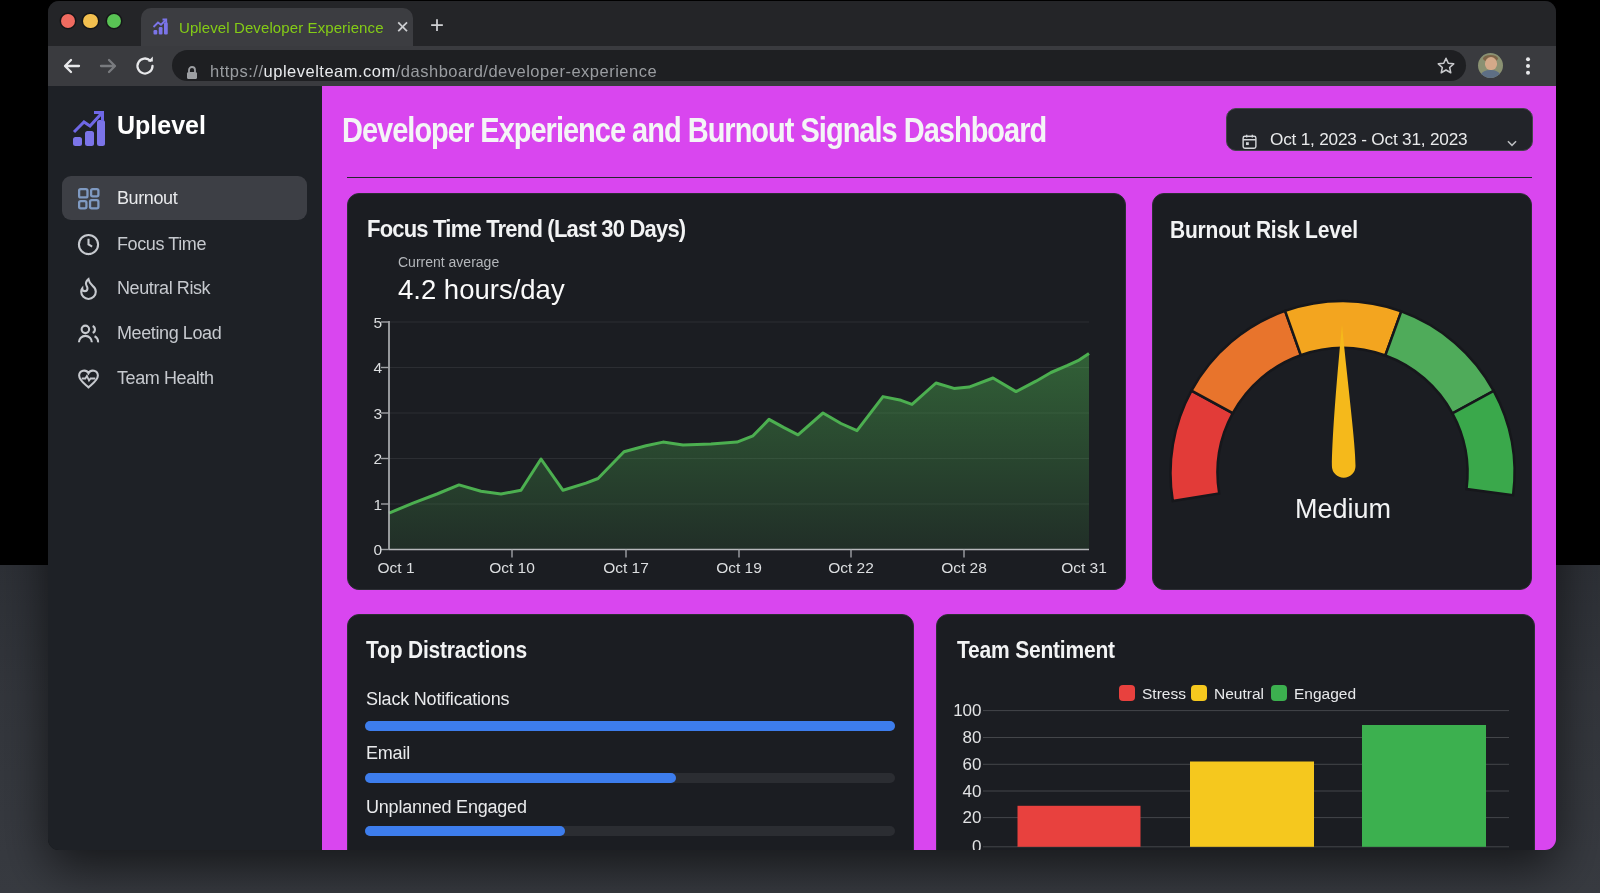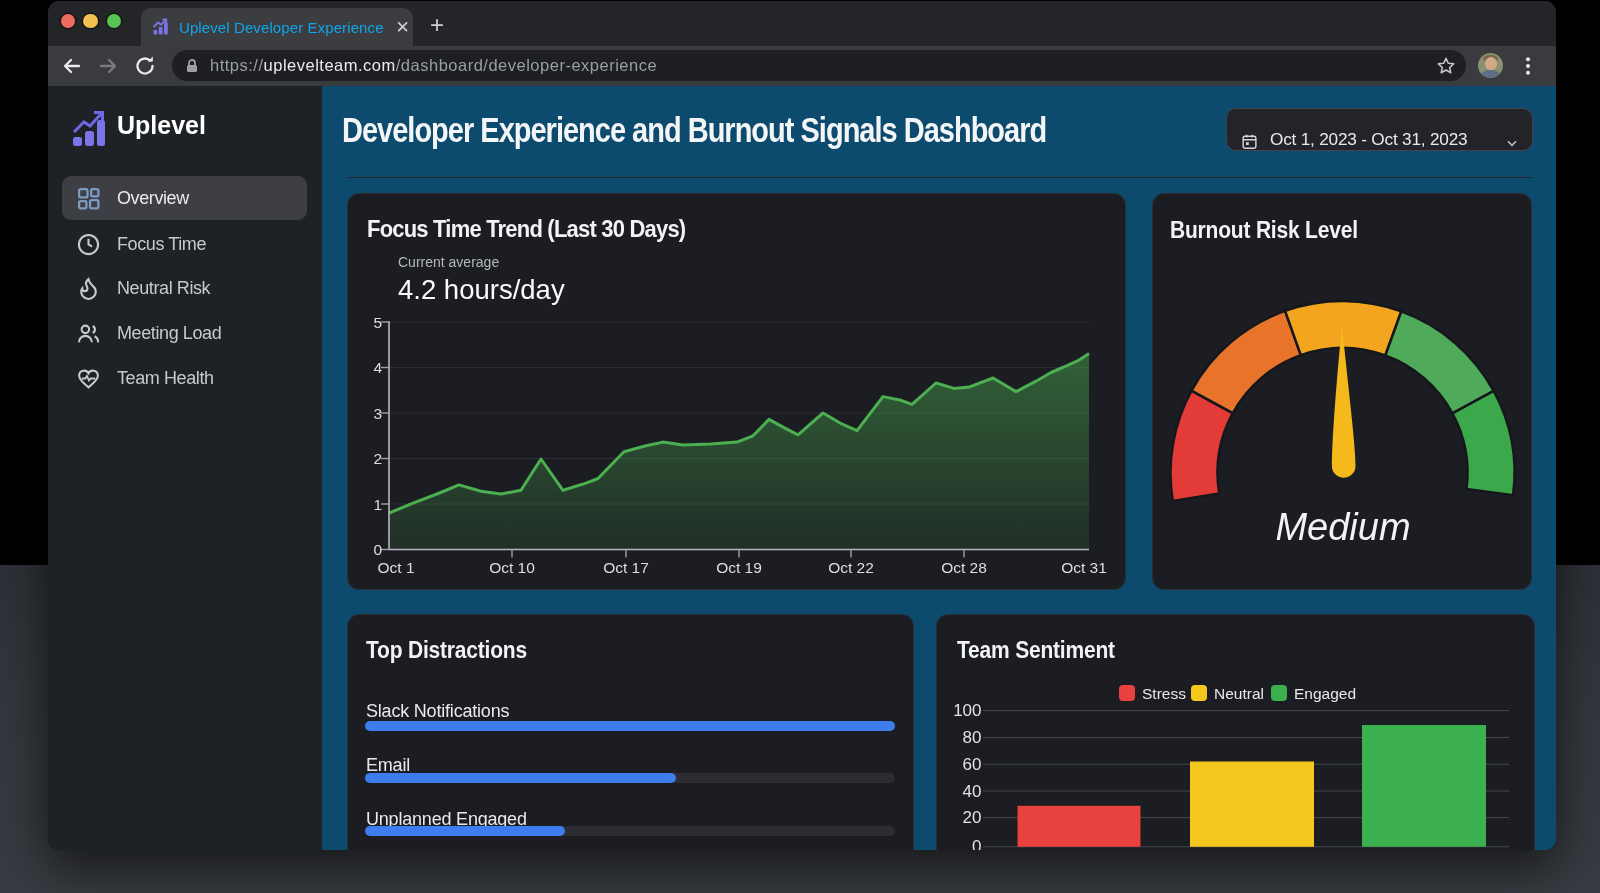--- a/index.html
+++ b/index.html
@@ -8,63 +8,63 @@
 .desk { position:absolute; left:0; top:565px; width:1600px; height:328px;
   background:linear-gradient(180deg,#2d3036 0%,#33363c 40%,#383b41 100%); }
 .win { position:absolute; left:48px; top:1px; width:1508px; height:849px;
   border-radius:11px; overflow:hidden; background:#141519;
   box-shadow:0 18px 50px rgba(0,0,0,.6); }
 
 .tabbar { position:absolute; left:0; top:0; width:100%; height:45px; background:#242528; }
 .light { position:absolute; top:12.9px; width:14.5px; height:14.5px; border-radius:50%; box-shadow:0 0 0 1.5px rgba(0,0,0,.4); }
 .tab { position:absolute; left:93px; top:7px; width:272px; height:38px; background:#3c3d41;
   border-radius:10px 10px 0 0; display:flex; align-items:center; }
-.tab .title { color:#0ea5e9; font-size:15px; margin-left:9px; letter-spacing:.1px; }
+.tab .title { color:#84cc16; font-size:15px; margin-left:9px; letter-spacing:.1px; }
 .tab .close { color:#cdced1; font-size:17px; margin-left:12px; }
 .plus { position:absolute; left:376px; top:11px; width:26px; height:26px; color:#cfd0d3;
   font-size:24px; font-weight:400; text-align:center; line-height:25px; }
 
 .toolbar { position:absolute; left:0; top:45px; width:100%; height:40px; background:#3a3b3f; }
 .pill { position:absolute; left:124px; top:4px; width:1294px; height:31px; border-radius:16px;
-  background:#1e1f22; display:flex; align-items:center; }
+  background:#1e1f22; display:flex; align-items:flex-end; }
 .url { font-size:16.5px; color:#9a9da1; margin-left:10px; white-space:nowrap; letter-spacing:.5px; }
 .url b { color:#e8eaed; font-weight:400; }
 .avatar { position:absolute; left:1430px; top:7px; width:25px; height:25px; border-radius:50%; overflow:hidden;
   background:#8a9172; }
 .avatar i { position:absolute; left:6.5px; top:4px; width:12px; height:13px; border-radius:50% 50% 45% 45%; background:#d3a989; }
 .avatar b { position:absolute; left:3px; top:17px; width:19px; height:10px; border-radius:50% 50% 0 0; background:#5e6f85; }
 .avatar u { position:absolute; left:5px; top:2px; width:15px; height:7px; border-radius:50%; background:#7d6448; }
 
 .content { position:absolute; left:0; top:85px; width:100%; height:764px; display:flex; }
 .sidebar { width:274px; height:100%; background:#1e2126; position:relative; flex:none; }
 .logo-txt { position:absolute; left:69px; top:25px; font-size:25px; font-weight:bold; color:#fff; }
 .nav { position:absolute; left:14px; width:245px; height:44px; border-radius:9px;
   display:flex; align-items:center; color:#c6c9ce; font-size:18px; letter-spacing:-.4px; }
 .nav svg { margin-left:14px; flex:none; }
 .nav span { margin-left:16px; }
 .nav.sel { background:#3d3f45; color:#e9eaec; }
-.main { flex:1; height:100%; background:#0c4a6e; position:relative;padding-left:44px; }
+.main { flex:1; height:100%; background:#d946ef; position:relative;padding-left:44px; }
 h1 { position:absolute; left:20px; top:24px; font-size:29px; color:#f4f5f6; letter-spacing:-1px; transform:scaleY(1.22); transform-origin:left top; }
 .datebtn { position:absolute; left:904px; top:22px; width:307px; height:43px; border-radius:10px;
   background:#222429; border:1.5px solid #43454b; display:flex; align-items:flex-end; }
 .datebtn span { color:#e9eaeb; font-size:17.2px; margin-left:12px; letter-spacing:-.2px; }
 .divider { position:absolute; left:25px; top:91px; width:1185px; height:1px; background:#26282d; }
 .card { position:absolute; background:#1b1d22; border:1px solid #2c2e34; border-radius:12px; }
 .ctitle { position:absolute; font-size:21px; font-weight:bold; color:#f2f3f4; letter-spacing:-.2px; transform:scaleY(1.12); transform-origin:left top; }
 
 #cfocus { left:25px; top:107px; width:779px; height:397px; }
 #cgauge { left:830px; top:107px; width:380px; height:397px; }
 #cdist  { left:25px; top:528px; width:567px; height:300px; }
 #csent  { left:614px; top:528px; width:599px; height:300px; }
 .sub { position:absolute; left:50px; top:60px; font-size:14px; color:#b4b7bb; }
 .big { position:absolute; left:50px; top:80px; font-size:27.5px; color:#fafafa; }
-.medium { position:absolute; left:0; top:312px; width:380px; text-align:center;
-  font-size:38px; color:#f2f3f4;font-style:italic; }
-
-.dlabel { position:absolute; left:18px; font-size:18px; color:#e9eaec; letter-spacing:-.2px;margin-top:12px; }
+.medium { position:absolute; left:0; top:300px; width:380px; text-align:center;
+  font-size:27px; color:#f2f3f4; }
+
+.dlabel { position:absolute; left:18px; font-size:18px; color:#e9eaec; letter-spacing:-.2px; }
 .track { position:absolute; left:17px; width:530px; height:10px; border-radius:5px; background:#2b2d32; }
 .fill { height:10px; border-radius:5px; background:#3d7ded; }
 
 .leg { position:absolute; top:69.5px; display:flex; align-items:flex-start; font-size:15.5px; color:#e8e9eb; }
 .sq { width:16px; height:16px; border-radius:4px; margin-right:7px; }
 </style>
 </head>
 <body>
 <div class="desk"></div>
 <div class="win">
@@ -127,21 +127,21 @@
         <path d="M22 2.5 h8.5 v8.5" stroke="#6f67e6" stroke-width="3" fill="none"></path>
       </svg>
       <div class="logo-txt">Uplevel</div>
       <div class="nav sel" style="top:90px">
         <svg width="25" height="25" viewBox="0 0 24 24" fill="none" stroke="#7f9ac2" stroke-width="2.2">
           <rect x="3" y="3" width="8" height="8" rx="1.5"></rect>
             <rect x="14.5" y="3" width="7" height="7" rx="1.5"></rect>
           <rect x="3" y="14.5" width="7" height="7" rx="1.5"></rect>
             <rect x="13.5" y="13.5" width="8" height="8" rx="1.5"></rect>
         </svg>
-          <span>Overview</span>
+          <span>Burnout</span>
       </div>
       <div class="nav" style="top:136px">
         <svg width="25" height="25" viewBox="0 0 24 24" fill="none" stroke="#c6c9ce" stroke-width="2">
           <circle cx="12" cy="12" r="9.2"></circle>
             <path d="M12 6.5 V12 l3.5 2"></path>
         </svg>
           <span>Focus Time</span>
       </div>
       <div class="nav" style="top:180.5px">
         <svg width="25" height="25" viewBox="0 0 24 24" fill="none" stroke="#c6c9ce" stroke-width="2">

